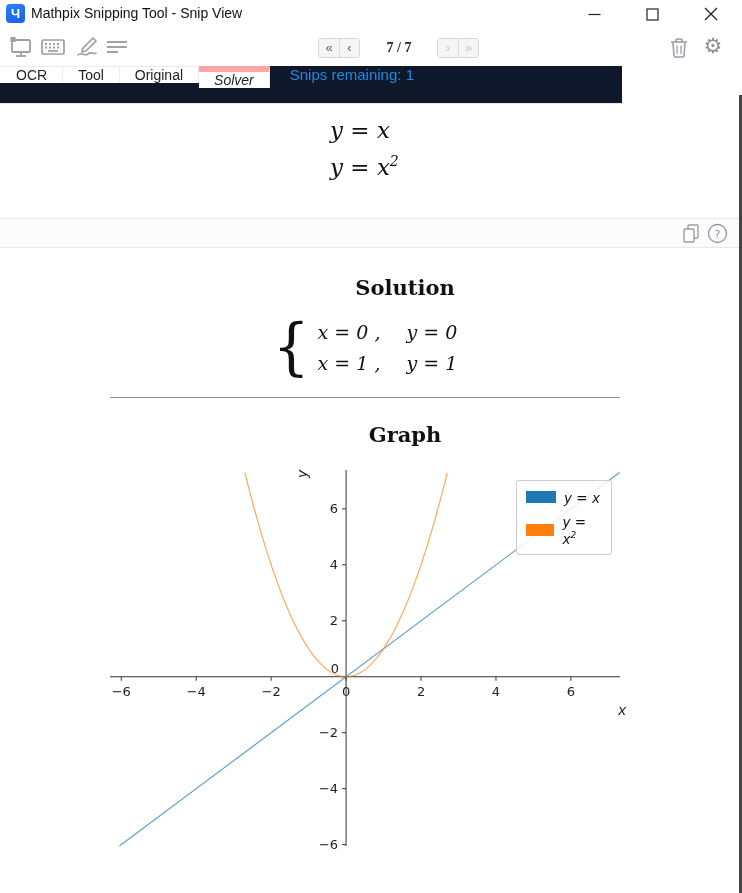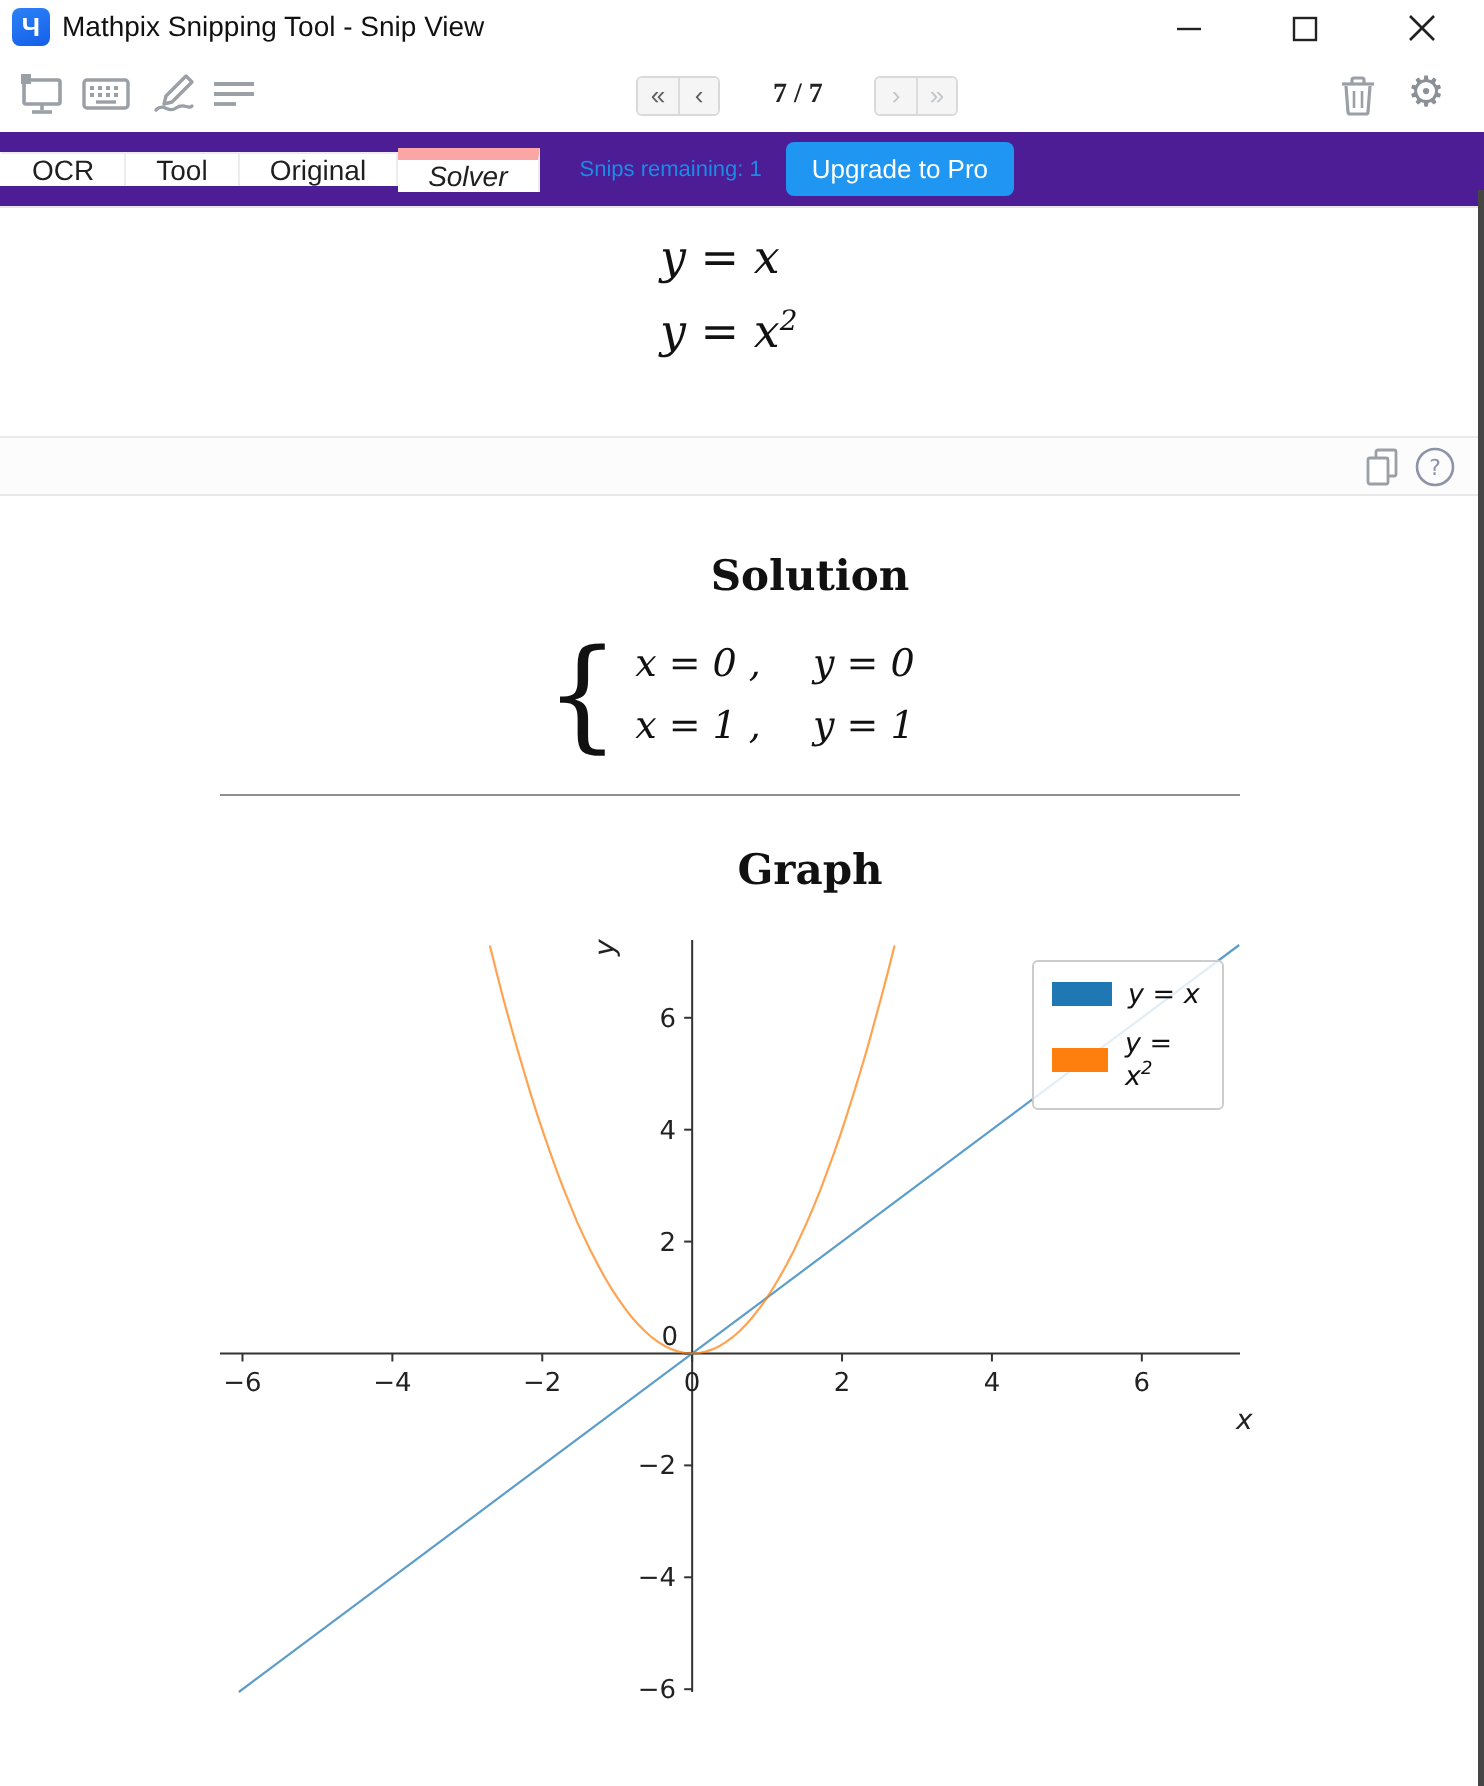--- a/index.html
+++ b/index.html
@@ -32,32 +32,32 @@
     font-size:13px; line-height:18px; color:#5f6368; padding:0;
   }
   .nav-cell + .nav-cell { border-left:1px solid #dcdcdc; }
   .nav-cell.disabled { color:#c3c6ca; }
   .page-indicator {
     position:absolute; top:12px; left:372px; width:54px; text-align:center;
     font-family:"Liberation Serif", serif; font-weight:bold; font-size:14px; color:#222;
   }
   
   .tabbar {
-    position:absolute; left:0; top:66px; width:742px; height:38px;
-    border-bottom:1px solid #e6e6e6; display:flex; align-items:center; background:#4c1d95;
+    position:absolute; left:0; top:66px; width:622px; height:38px;
+    border-bottom:1px solid #e6e6e6; display:flex; align-items:flex-start; background:#0f172a;
   }
   .tab {
     border:1px solid #ececec; border-left:none; border-bottom:none;
     background:#fff; font-size:14px; color:#1f1f1f; padding:0 15px;
     display:flex; align-items:center; cursor:pointer; position:relative;
   }
   .tab:first-child { border-left:1px solid #ececec; border-left-color:transparent; }
   .tab.active { border-top:6px solid #fca5a5; margin-bottom:-1px; background:#fff; z-index:2;font-style:italic; }
   .promo { display:flex; align-items:center; margin-left:20px; gap:12px; }
-  .snips { font-size:11px; color:#1a8ce6; }
+  .snips { font-size:15px; color:#1a8ce6; }
   .upgrade-btn {
     background:#1e96f2; color:#fff; border:none; border-radius:4px;
     font-size:13px; padding:6px 13px; cursor:pointer;
   }
   
   .eq-block { position:absolute; left:330px; top:106px; font-family:"DejaVu Serif", serif; font-style:italic; font-size:23px; color:#111; }
   .eq-line { height:37px; line-height:37px; }
   sup.m { font-size:14px; font-style:italic; vertical-align:super; }
   
   .band {
@@ -189,21 +189,20 @@
       <span>Tool</span>
     </div>
   <div class="tab">
       <span>Original</span>
     </div>
   <div class="tab active">
       <span>Solver</span>
     </div>
   <div class="promo">
     <span class="snips">Snips remaining: 1</span>
-    <button class="upgrade-btn">Upgrade to Pro</button>
   </div>
 </div>
 
 <div class="eq-block">
   <div class="eq-line"><span>y = x</span><sup class="m"></sup></div>
   <div class="eq-line"><span>y = x</span><sup class="m">2</sup></div>
 </div>
 
 <div class="band">
   <button class="band-ic" style="left:680px;">

